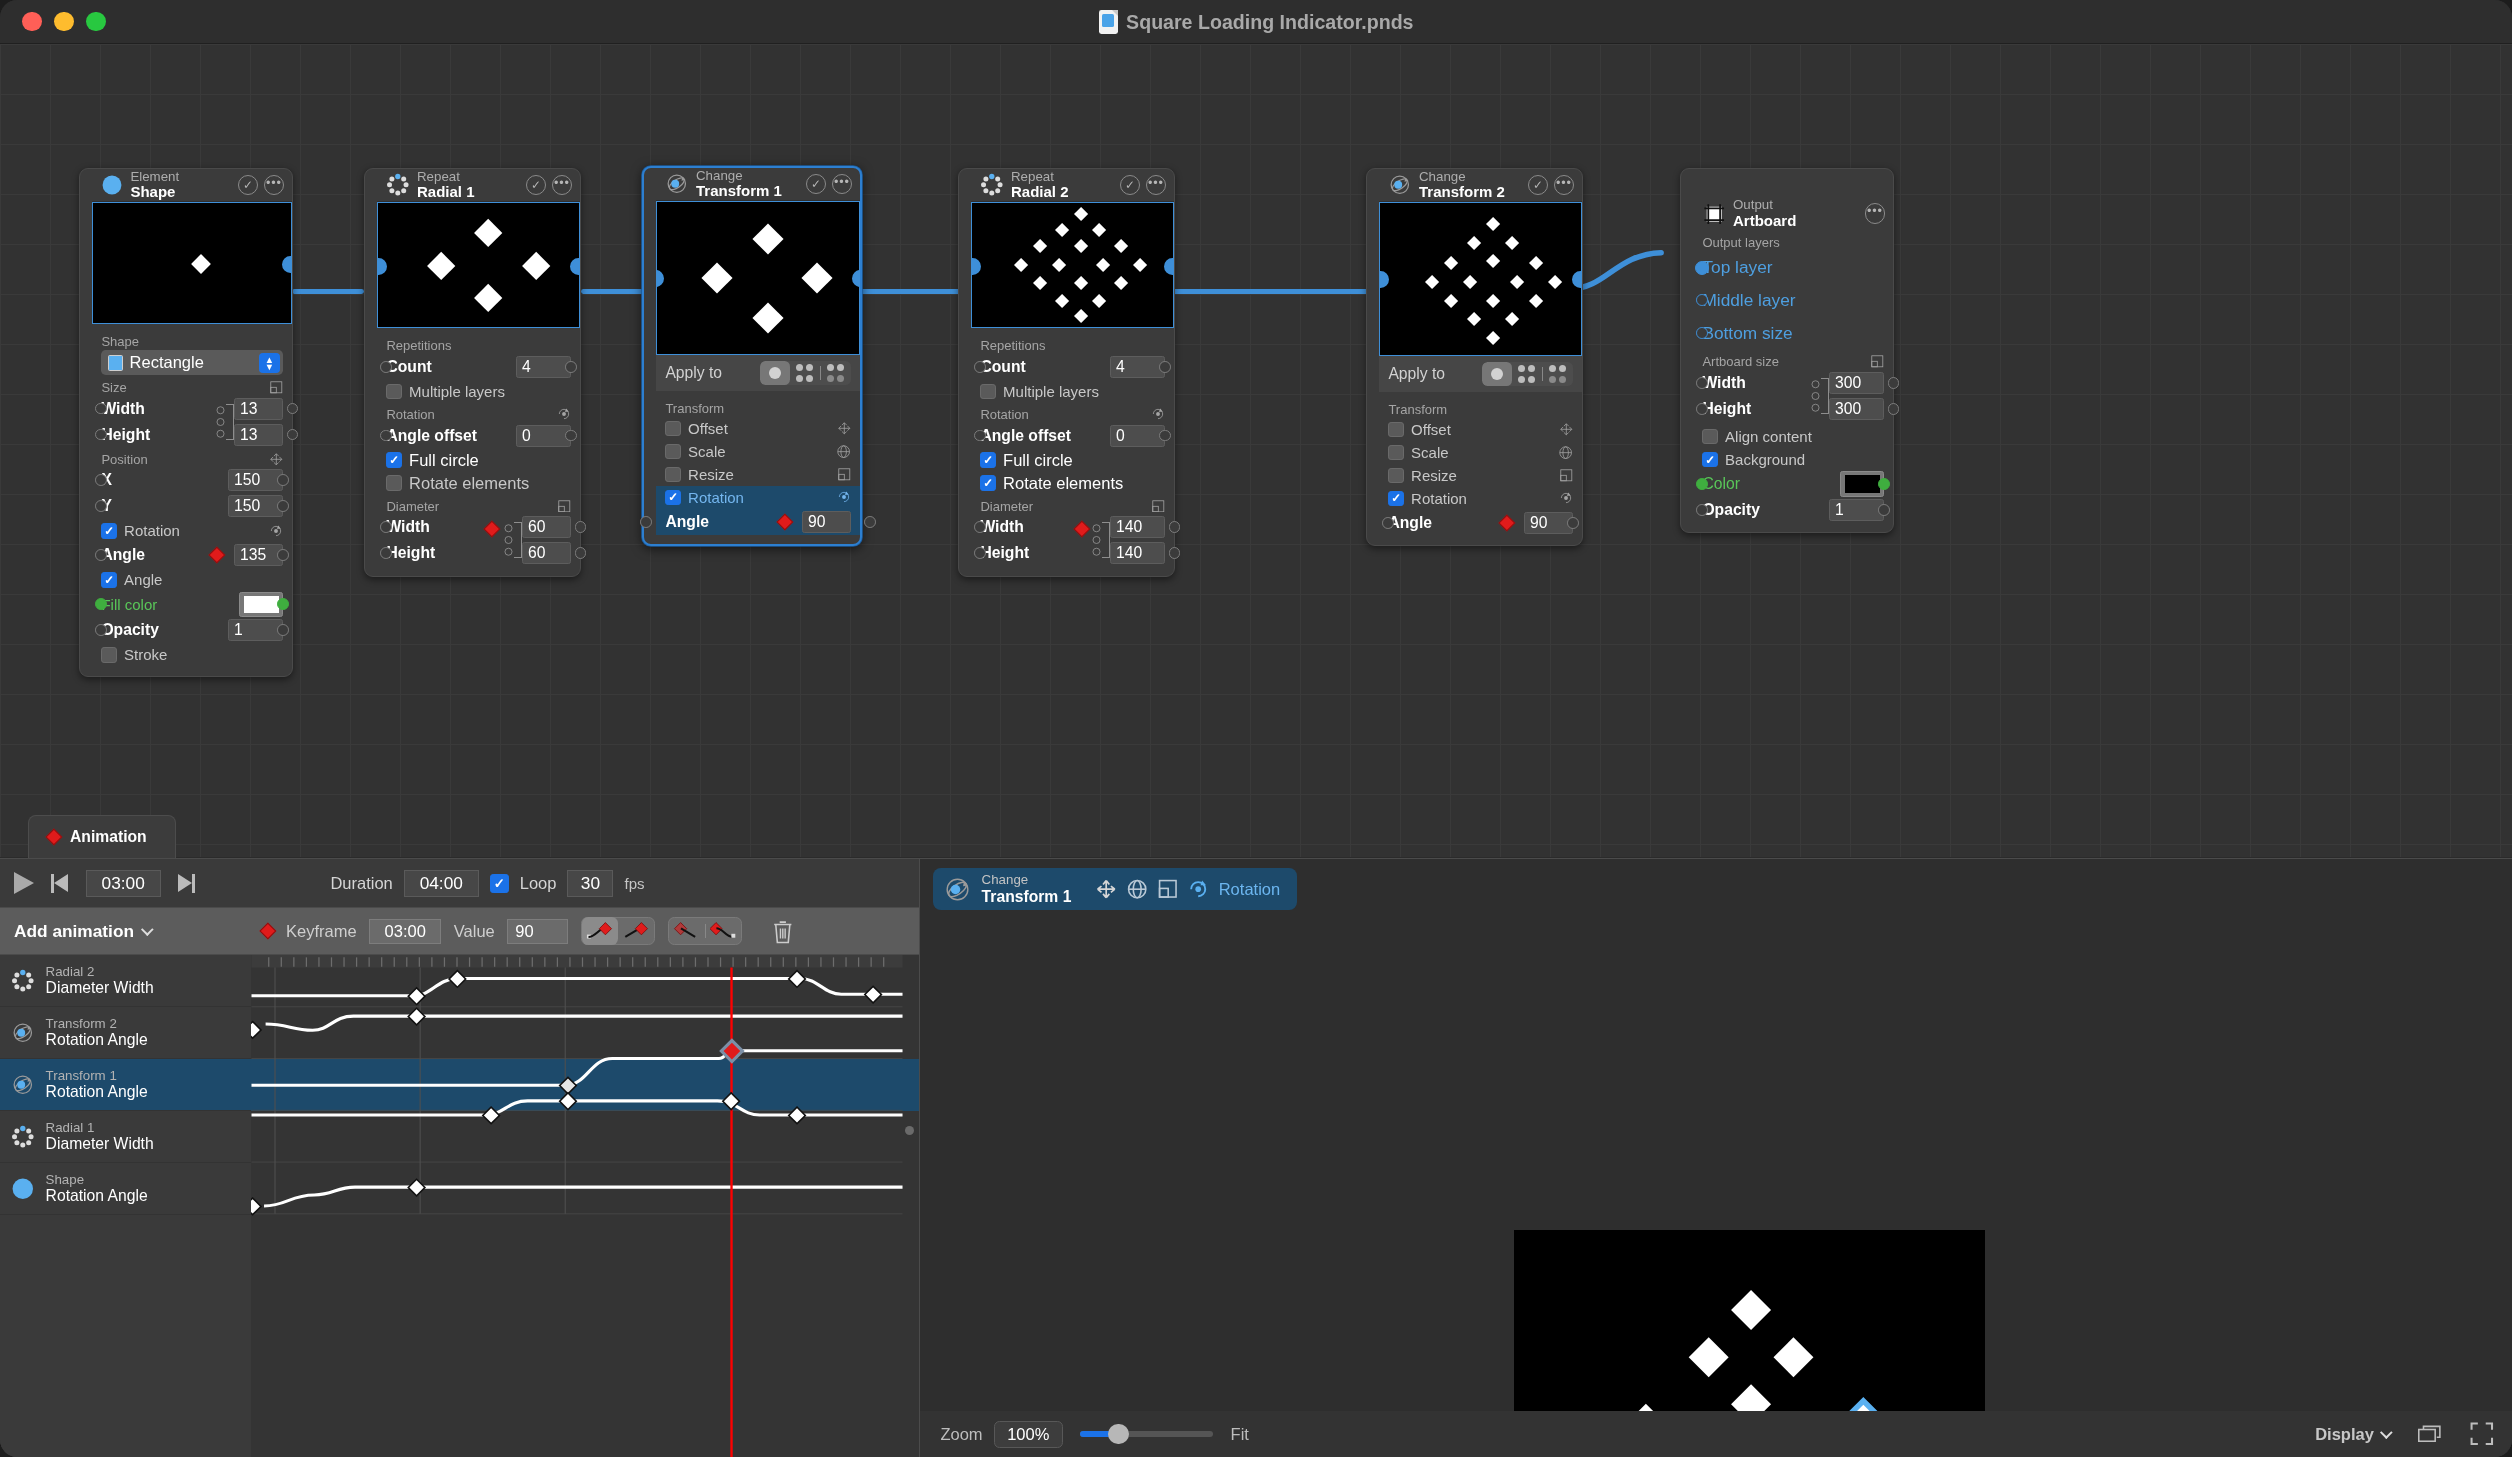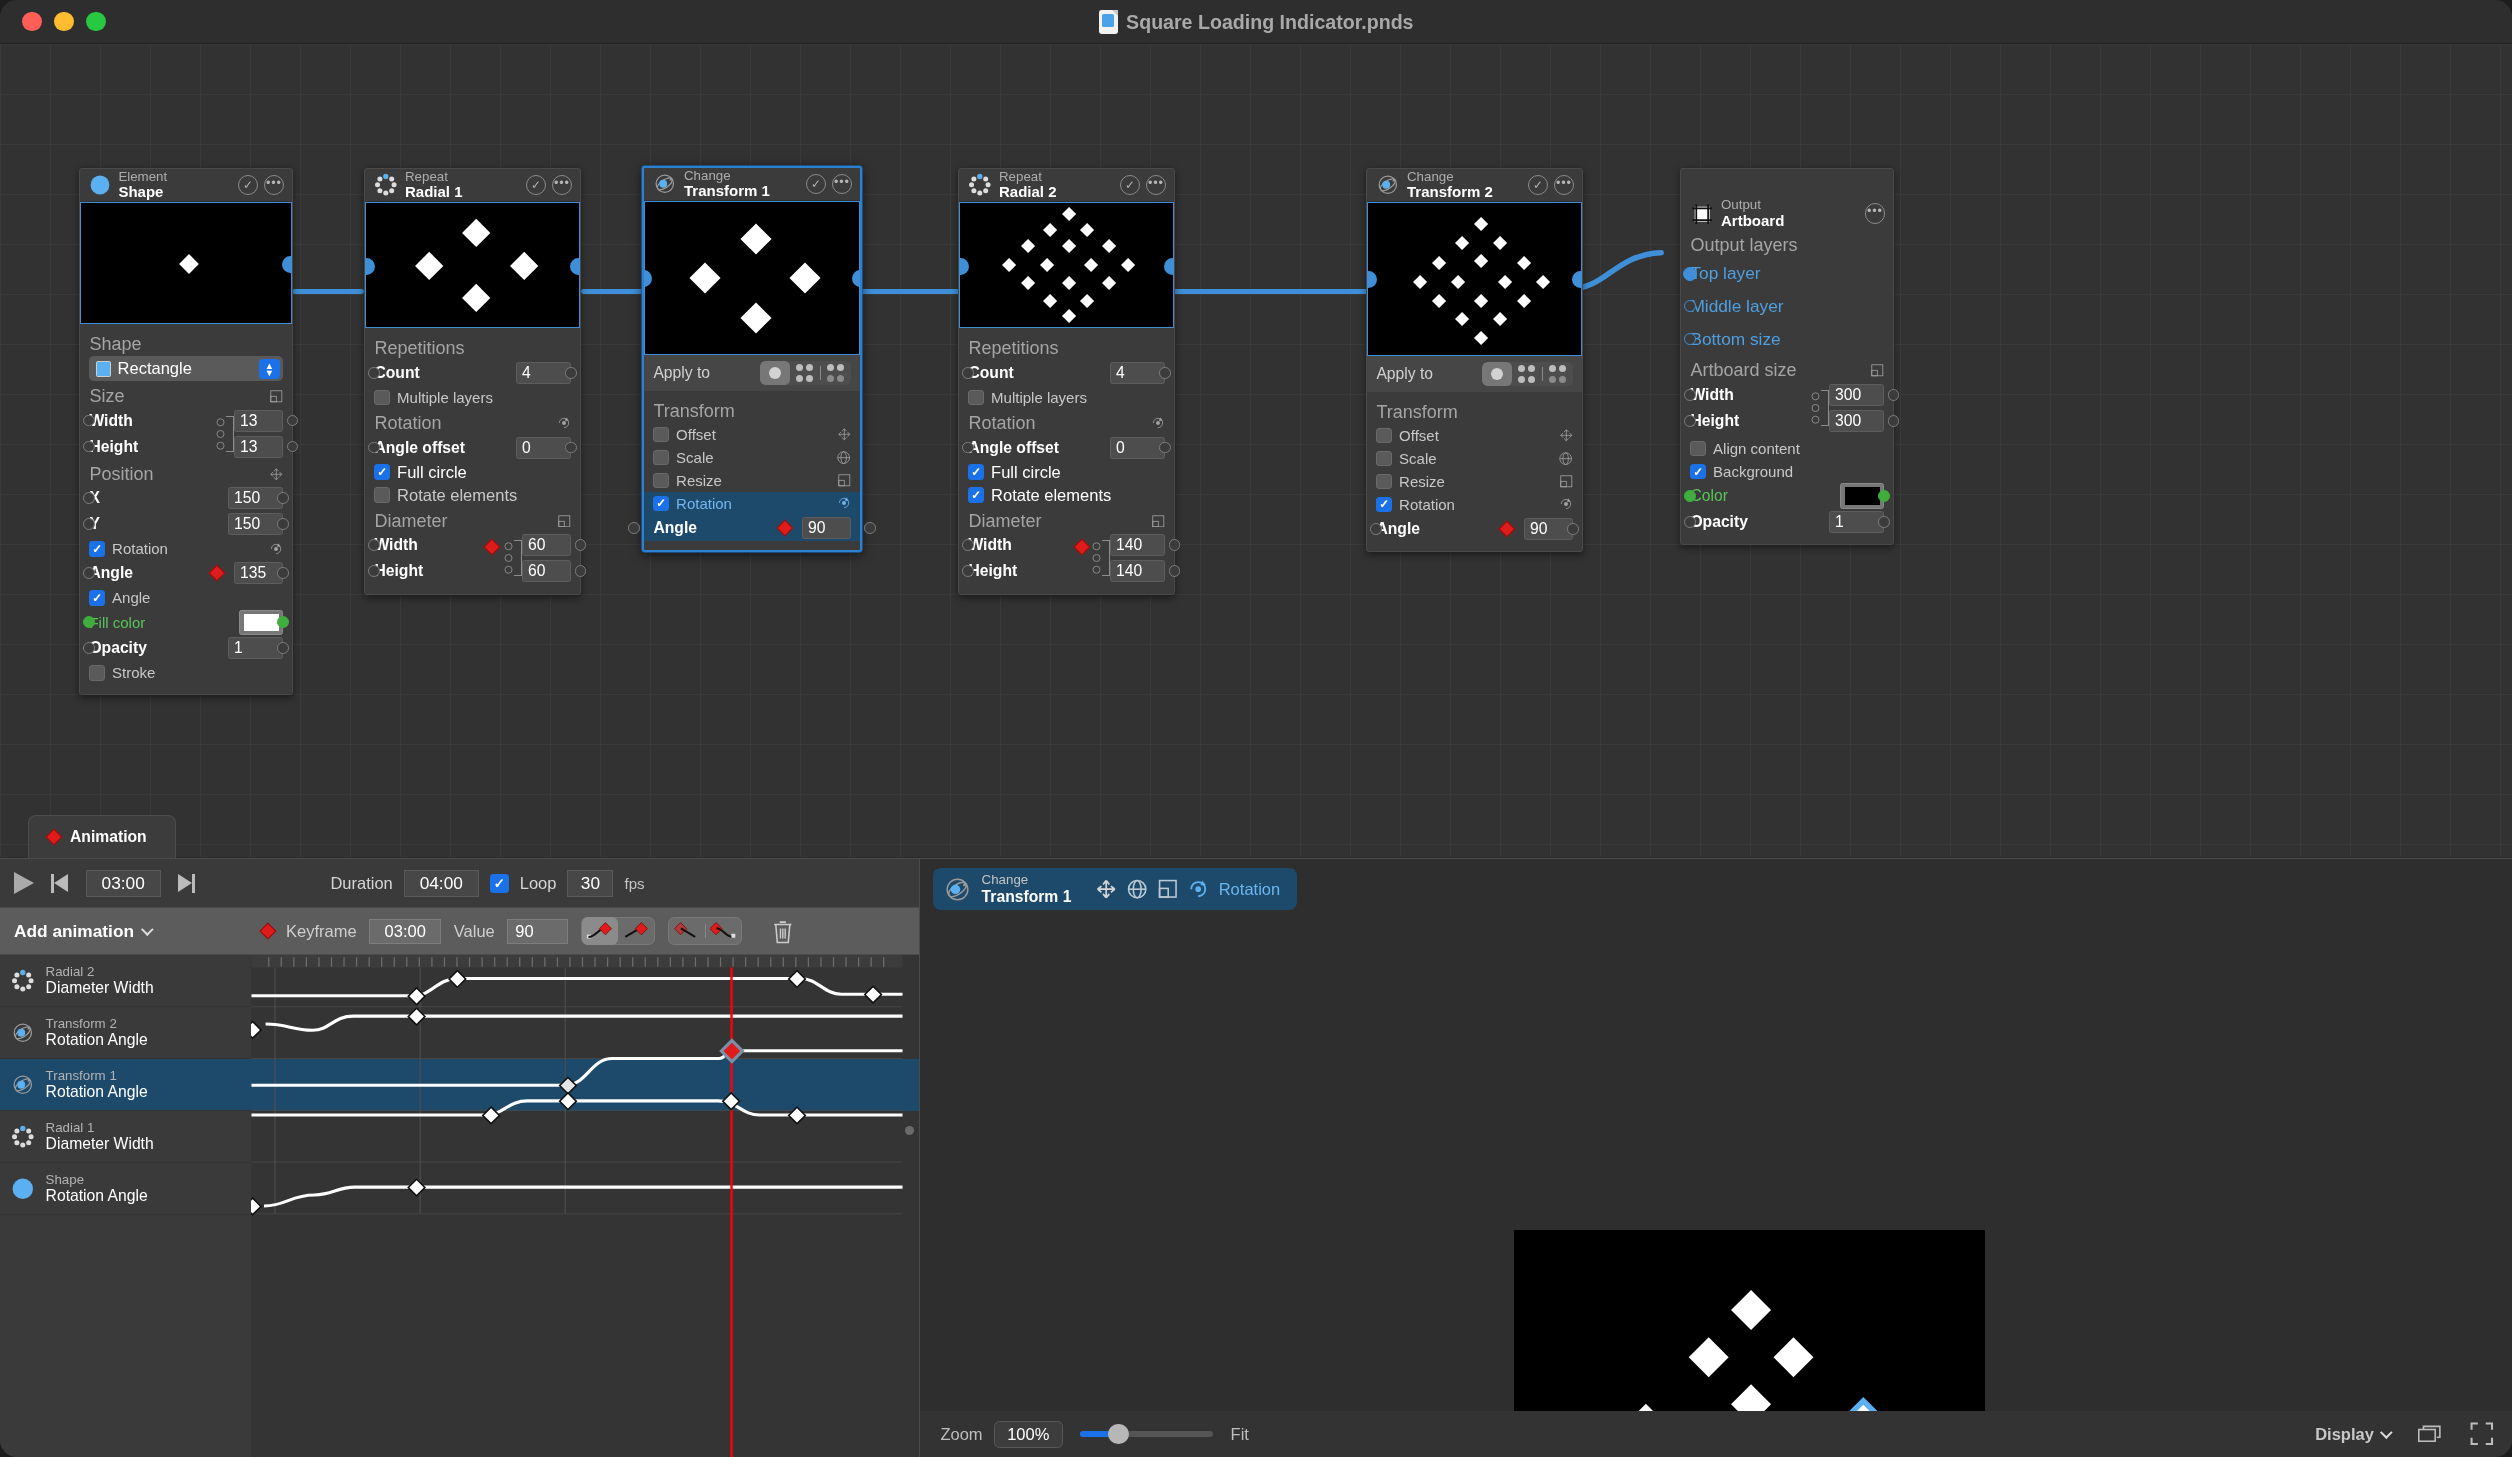--- a/index.html
+++ b/index.html
@@ -54,24 +54,25 @@
     background-image:
       linear-gradient(to right, #3a3a3a 0.8px, transparent 0.8px),
       linear-gradient(to bottom, #3a3a3a 0.8px, transparent 0.8px);
     background-size: 50px 50px;
     overflow: hidden;
   }
 
   .node {
     position: absolute;
     background: #3b3b3b;
-    border-radius: 3px;
+    border-radius: 9px;
     border: 0.8px solid #4a4a4a;
     box-shadow: 0 2.4px 7.9px rgba(0,0,0,.45);
     color: #e8e8e8;
+    padding-left: 12px;
   }
   .node.selected {
     border: 2.4px solid #2d7fd0;
     box-shadow: 0 0 0 0.8px #1b5c9e, 0 2.4px 11px rgba(0,0,0,.6);
   }
   .node-head {
     display: flex; align-items: center; height: 33px; padding: 0 7.9px 0 9.4px;
     gap: 7px;
     border-bottom: 0.8px solid #2f2f2f;
   }
@@ -83,21 +84,21 @@
     width: 20.4px; height: 20.4px; border-radius: 50%;
     border: 1.3px solid #8a8a8a; display: flex; align-items: center;
     justify-content: center; color: #b5b5b5; font-size: 11.8px;
   }
   .circ-btn.dots { letter-spacing: 0.8px; font-size: 12.6px; line-height: 4.7px; padding-bottom:3.9px;}
 
   .node-preview {
     background: #000; border: 1.2px solid #3e8fd8; position: relative; overflow: hidden;
   }
   .node-body { padding: 6.3px 9.4px 9.4px 9.4px; }
-  .sec-label { font-size: 18px; color: #a5a5a5; margin: 3.9px 0 0.8px; display:flex; align-items:center; justify-content:space-between;}
+  .sec-label { font-size: 13px; color: #a5a5a5; margin: 3.9px 0 0.8px; display:flex; align-items:center; justify-content:space-between;}
   .row {
     display: flex; align-items: center; height: 26px; position: relative;
   }
   .row .lbl { font-size: 15.7px; color: #ffffff; font-weight: bold; flex: 1; }
   .field {
     background: #4d4d4d; border: 0.8px solid #5d5d5d; border-radius: 2.4px;
     height: 22px; min-width: 49px; display: flex; align-items: center;
     padding: 0 5.5px; font-size: 15.7px; color: #fff;
   }
   .field.w70 { width: 55px; }

